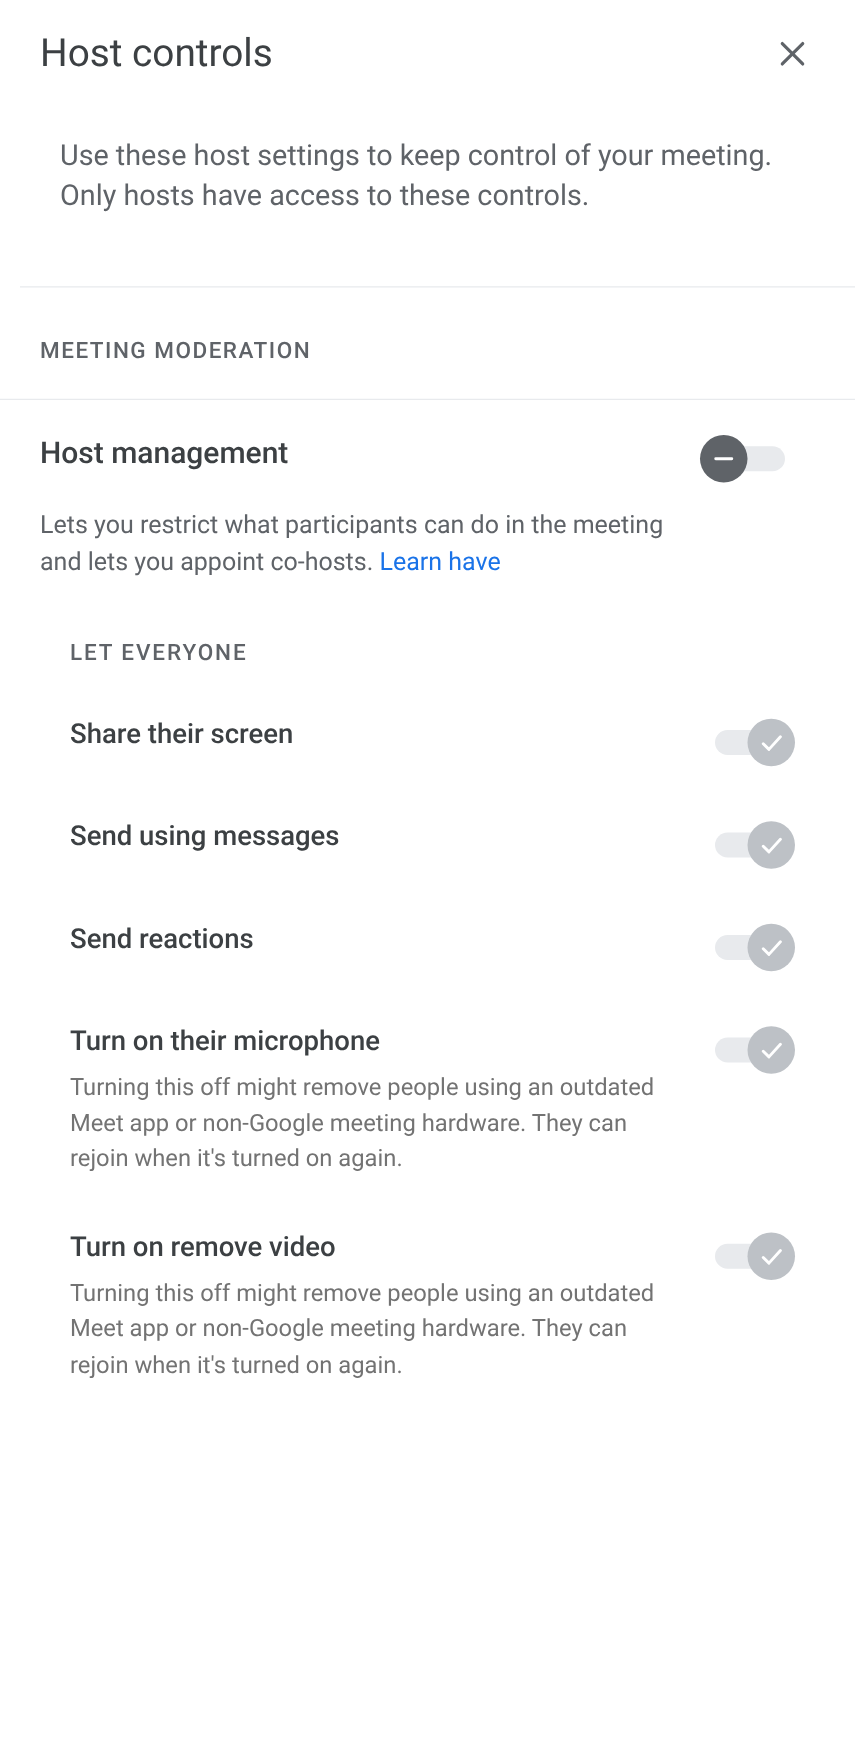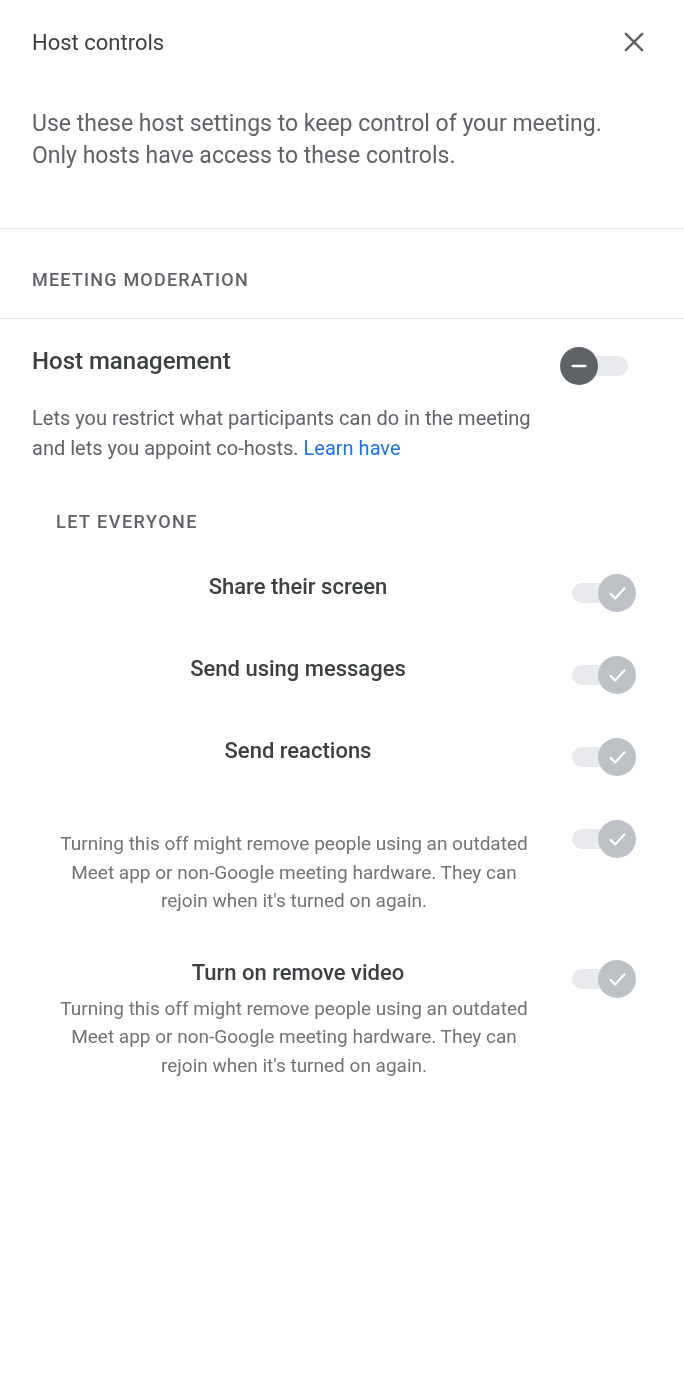--- a/index.html
+++ b/index.html
@@ -13,39 +13,40 @@
       background: #fff;
       color: #202124;
     }
     .header {
       display: flex;
       justify-content: space-between;
       align-items: center;
       padding: 24px 32px 16px 32px;
     }
     .header-title {
-      font-size: 22px;
+      font-size: 31px;
       font-weight: 400;
       color: #3c4043;
     }
     .close-btn {
       cursor: pointer;
       width: 36px;
       height: 36px;
       display: flex;
       align-items: center;
       justify-content: center;
       color: #5f6368;
     }
     .intro {
       padding: 32px 32px 56px 32px;
       font-size: 23px;
       line-height: 1.4;
       color: #5f6368;
       border-bottom: 1px solid #e8eaed;
+      margin-left: 16px;
     }
     .section-header {
       padding: 40px 32px 28px 32px;
       font-size: 18px;
       font-weight: 500;
       letter-spacing: 1.2px;
       color: #5f6368;
       border-bottom: 1px solid #e8eaed;
     }
     .setting-row {
@@ -82,21 +83,20 @@
       font-weight: 500;
       letter-spacing: 1.5px;
       color: #5f6368;
       margin-bottom: 20px;
     }
     .sub-setting-row {
       display: flex;
       justify-content: space-between;
       align-items: flex-start;
       padding: 22px 0;
-      text-align: center;
     }
     .sub-setting-text {
       flex: 1;
       padding-right: 24px;
     }
     .sub-setting-title {
       font-size: 22px;
       font-weight: 500;
       color: #3c4043;
     }
@@ -221,20 +221,21 @@
       <div class="toggle-thumb">
         <svg width="22" height="22" viewBox="0 0 24 24" fill="none" stroke="#ffffff" stroke-width="2.5" stroke-linecap="round" stroke-linejoin="round">
           <polyline points="5 13 10 18 20 7"></polyline>
         </svg>
       </div>
     </div>
   </div>
 
   <div class="sub-setting-row">
     <div class="sub-setting-text">
+      <div class="sub-setting-title">Turn on their microphone</div>
       <div class="sub-setting-desc">Turning this off might remove people using an outdated Meet app or non-Google meeting hardware. They can rejoin when it's turned on again.</div>
     </div>
     <div class="toggle toggle-disabled">
       <div class="toggle-track"></div>
       <div class="toggle-thumb">
         <svg width="22" height="22" viewBox="0 0 24 24" fill="none" stroke="#ffffff" stroke-width="2.5" stroke-linecap="round" stroke-linejoin="round">
           <polyline points="5 13 10 18 20 7"></polyline>
         </svg>
       </div>
     </div>

